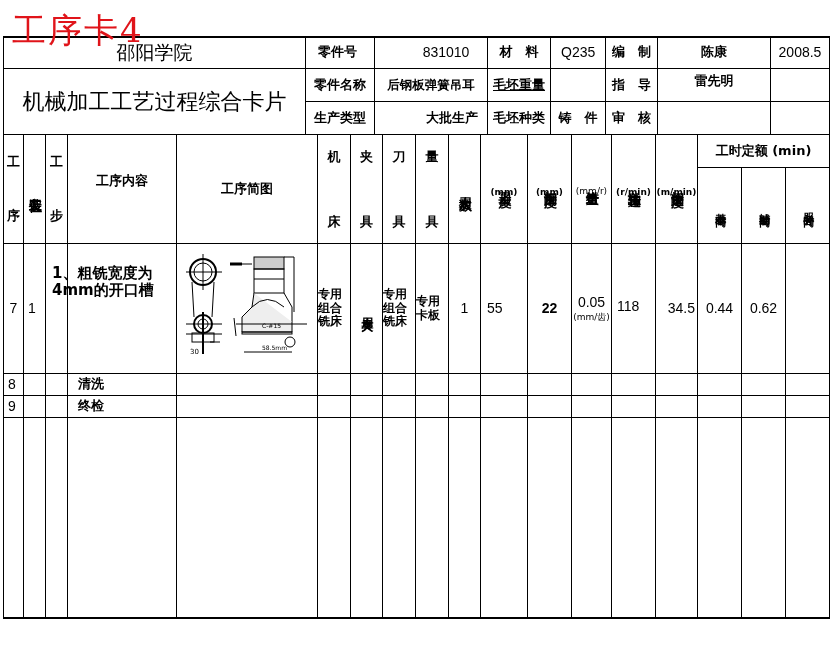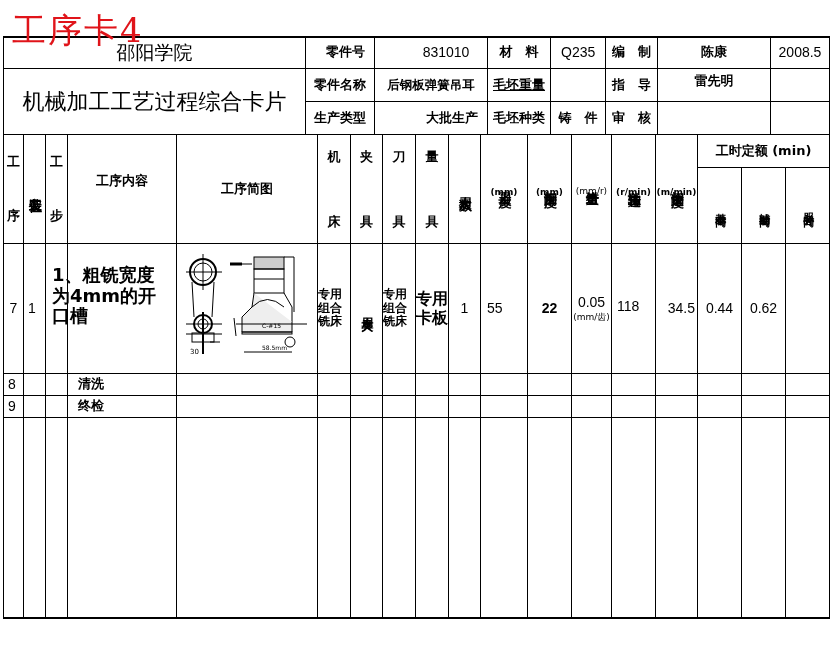--- a/index.html
+++ b/index.html
@@ -62,21 +62,21 @@
 <div class="vl" style="left:571px; top:134px; height:484px;"></div>
 <div class="vl" style="left:611px; top:134px; height:484px;"></div>
 <div class="vl" style="left:655px; top:134px; height:484px;"></div>
 <div class="vl" style="left:697px; top:134px; height:484px;"></div>
 <div class="vl" style="left:741px; top:167px; height:451px;"></div>
 <div class="vl" style="left:785px; top:167px; height:451px;"></div>
 
 <div class="cell" style="left:4px; top:37px; width:301px; height:31px; font-size:19px;">邵阳学院</div>
 <div class="cell" style="left:4px; top:69px; width:301px; height:65px; font-size:22px;">机械加工工艺过程综合卡片</div>
 
-<div class="cell bold" style="left:322px; top:37px; width:68px; height:31px; justify-content:flex-start; padding-left:4px;">零件号</div>
+<div class="cell bold" style="left:314px; top:37px; width:68px; height:31px; justify-content:flex-start; padding-left:4px;">零件号</div>
 <div class="cell num" style="left:375px; top:37px; width:112px; height:31px; padding-left:30px;">831010</div>
 <div class="cell bold" style="left:488px; top:37px; width:62px; height:31px; white-space:pre;">材　料</div>
 <div class="cell num" style="left:551px; top:37px; width:54px; height:31px; justify-content:flex-start; padding-left:2px;margin-left:8px;">Q235</div>
 <div class="cell bold" style="left:606px; top:37px; width:51px; height:31px; white-space:pre;">编　制</div>
 <div class="cell bold" style="left:658px; top:37px; width:112px; height:31px;">陈康</div>
 <div class="cell num" style="left:771px; top:37px; width:58px; height:31px;">2008.5</div>
 
 <div class="cell bold" style="left:306px; top:69px; width:68px; height:32px;">零件名称</div>
 <div class="cell bold" style="left:375px; top:69px; width:112px; height:32px; font-size:12.5px;">后钢板弹簧吊耳</div>
 <div class="cell bold" style="left:488px; top:69px; width:62px; height:32px; text-decoration:underline;font-family:Liberation Serif, serif;">毛坯重量</div>
@@ -142,21 +142,21 @@
   <span class="unit">(m/min)</span>
 </div>
 
 <div class="cell bold" style="left:698px; top:135px; width:131px; height:32px;">工时定额 (min)</div>
 <div class="cell bold vert" style="left:698px; top:168px; width:43px; height:75px; font-size:11px;">基本时间</div>
 <div class="cell bold vert" style="left:742px; top:168px; width:43px; height:75px; font-size:11px;">辅助时间</div>
 <div class="cell bold vert" style="left:786px; top:168px; width:43px; height:75px; font-size:11px;">服务时间</div>
 
 <div class="cell num" style="left:4px; top:244px; width:19px; height:129px;">7</div>
 <div class="cell num" style="left:24px; top:244px; width:21px; height:129px; justify-content:flex-start; padding-left:4px;">1</div>
-<div class="cell bold" style="left:50px; top:265px; width:110px; height:40px; align-items:flex-start; justify-content:flex-start; text-align:left; font-size:18px; padding-left:2px; text-indent:0;">1、粗铣宽度为4mm的开口槽</div>
+<div class="cell bold" style="left:50px; top:265px; width:110px; height:40px; align-items:flex-start; justify-content:flex-start; text-align:left; font-size:15px; padding-left:2px; text-indent:0;">1、粗铣宽度为4mm的开口槽</div>
 
 <div class="abs" style="left:182px; top:252px; width:130px; height:108px;">
   <svg width="130" height="108" viewBox="0 0 130 108">
     <g fill="none" stroke="#000" stroke-width="1">
 
       <circle cx="21" cy="20" r="13" stroke-width="2"></circle>
       <circle cx="21" cy="20" r="9"></circle>
       <line x1="4" y1="20" x2="40" y2="20"></line>
       <line x1="21" y1="2" x2="21" y2="38"></line>
       <path d="M10 30 L12 65 M32 30 L30 65"></path>
@@ -185,21 +185,21 @@
       <line x1="62" y1="100" x2="110" y2="100"></line>
       <text x="80" y="98" font-size="6" fill="#000" stroke="none">58.5mm</text>
       <text x="80" y="76" font-size="6" fill="#000" stroke="none">C-#15</text>
     </g>
   </svg>
 </div>
 
 <div class="cell bold" style="left:318px; top:244px; width:32px; height:129px; font-size:12px;">专用组合铣床</div>
 <div class="cell bold vert" style="left:351px; top:244px; width:31px; height:129px; font-size:12px;">专用夹具</div>
 <div class="cell bold" style="left:383px; top:244px; width:32px; height:129px; font-size:12px;">专用组合铣床</div>
-<div class="cell bold" style="left:416px; top:244px; width:32px; height:129px; font-size:16px;">专用卡板</div>
+<div class="cell bold" style="left:416px; top:244px; width:32px; height:129px; font-size:12px;">专用卡板</div>
 <div class="cell num" style="left:449px; top:244px; width:31px; height:129px;">1</div>
 <div class="cell num" style="left:481px; top:244px; width:46px; height:129px; justify-content:flex-start; padding-left:6px;">55</div>
 <div class="cell num" style="left:528px; top:244px; width:43px; height:129px;font-weight:bold;">22</div>
 <div class="cell stack" style="left:572px; top:244px; width:39px; height:129px;">
   <span class="num">0.05</span>
   <span class="unit" style="font-weight:normal;">(mm/齿)</span>
 </div>
 <div class="cell num" style="left:612px; top:244px; width:43px; height:129px; padding-bottom:4px; justify-content:flex-start; padding-left:5px;">118</div>
 <div class="cell num" style="left:656px; top:244px; width:41px; height:129px; justify-content:flex-end; padding-right:2px;">34.5</div>
 <div class="cell num" style="left:698px; top:244px; width:43px; height:129px;">0.44</div>

